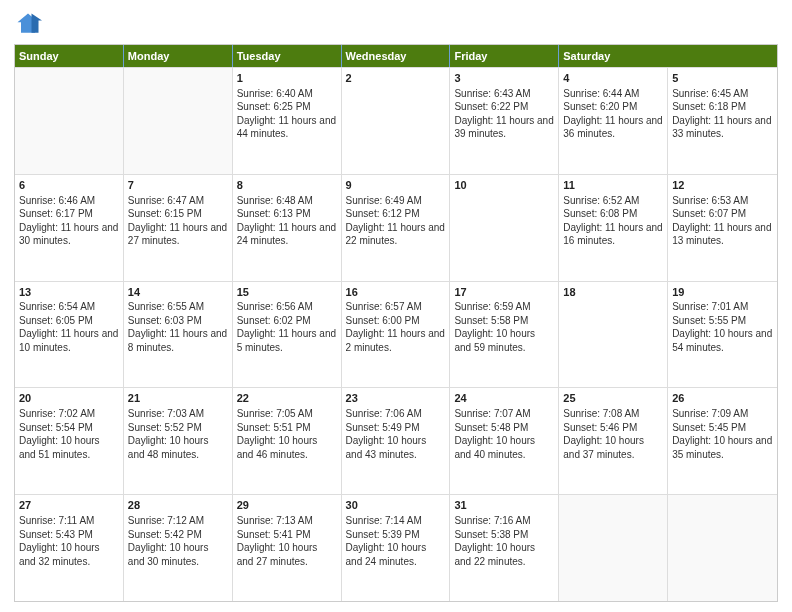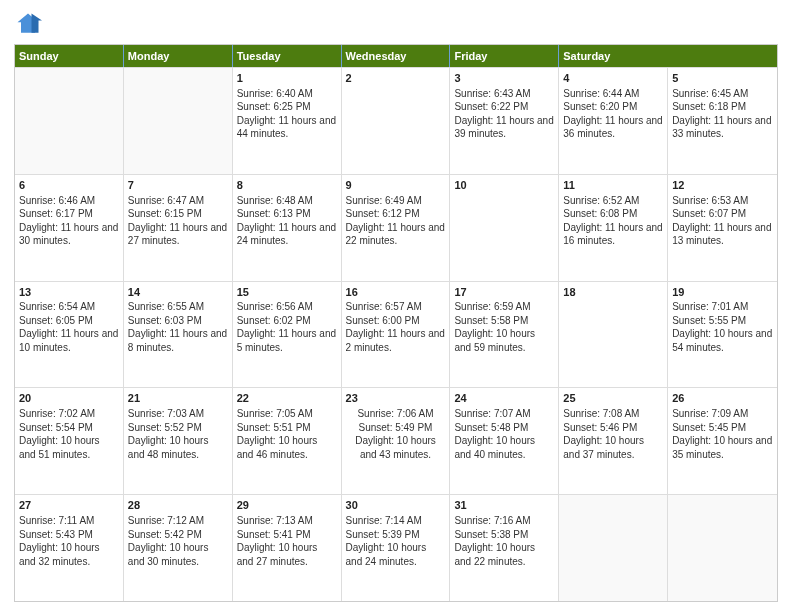--- a/index.html
+++ b/index.html
@@ -268,21 +268,21 @@
 Daylight: 10 hours and 48 minutes.</div>
           </div>
           <div class="cal-cell">
             <div class="cell-day">22</div>
             <div class="cell-info" style="white-space: pre-line;">Sunrise: 7:05 AM
 Sunset: 5:51 PM
 Daylight: 10 hours and 46 minutes.</div>
           </div>
           <div class="cal-cell">
             <div class="cell-day">23</div>
-            <div class="cell-info" style="white-space: pre-line; text-align: center;">Sunrise: 7:06 AM
+            <div class="cell-info" style="white-space: pre-line;">Sunrise: 7:06 AM
 Sunset: 5:49 PM
 Daylight: 10 hours and 43 minutes.</div>
           </div>
           <div class="cal-cell">
             <div class="cell-day">24</div>
             <div class="cell-info" style="white-space: pre-line;">Sunrise: 7:07 AM
 Sunset: 5:48 PM
 Daylight: 10 hours and 40 minutes.</div>
           </div>
           <div class="cal-cell">

